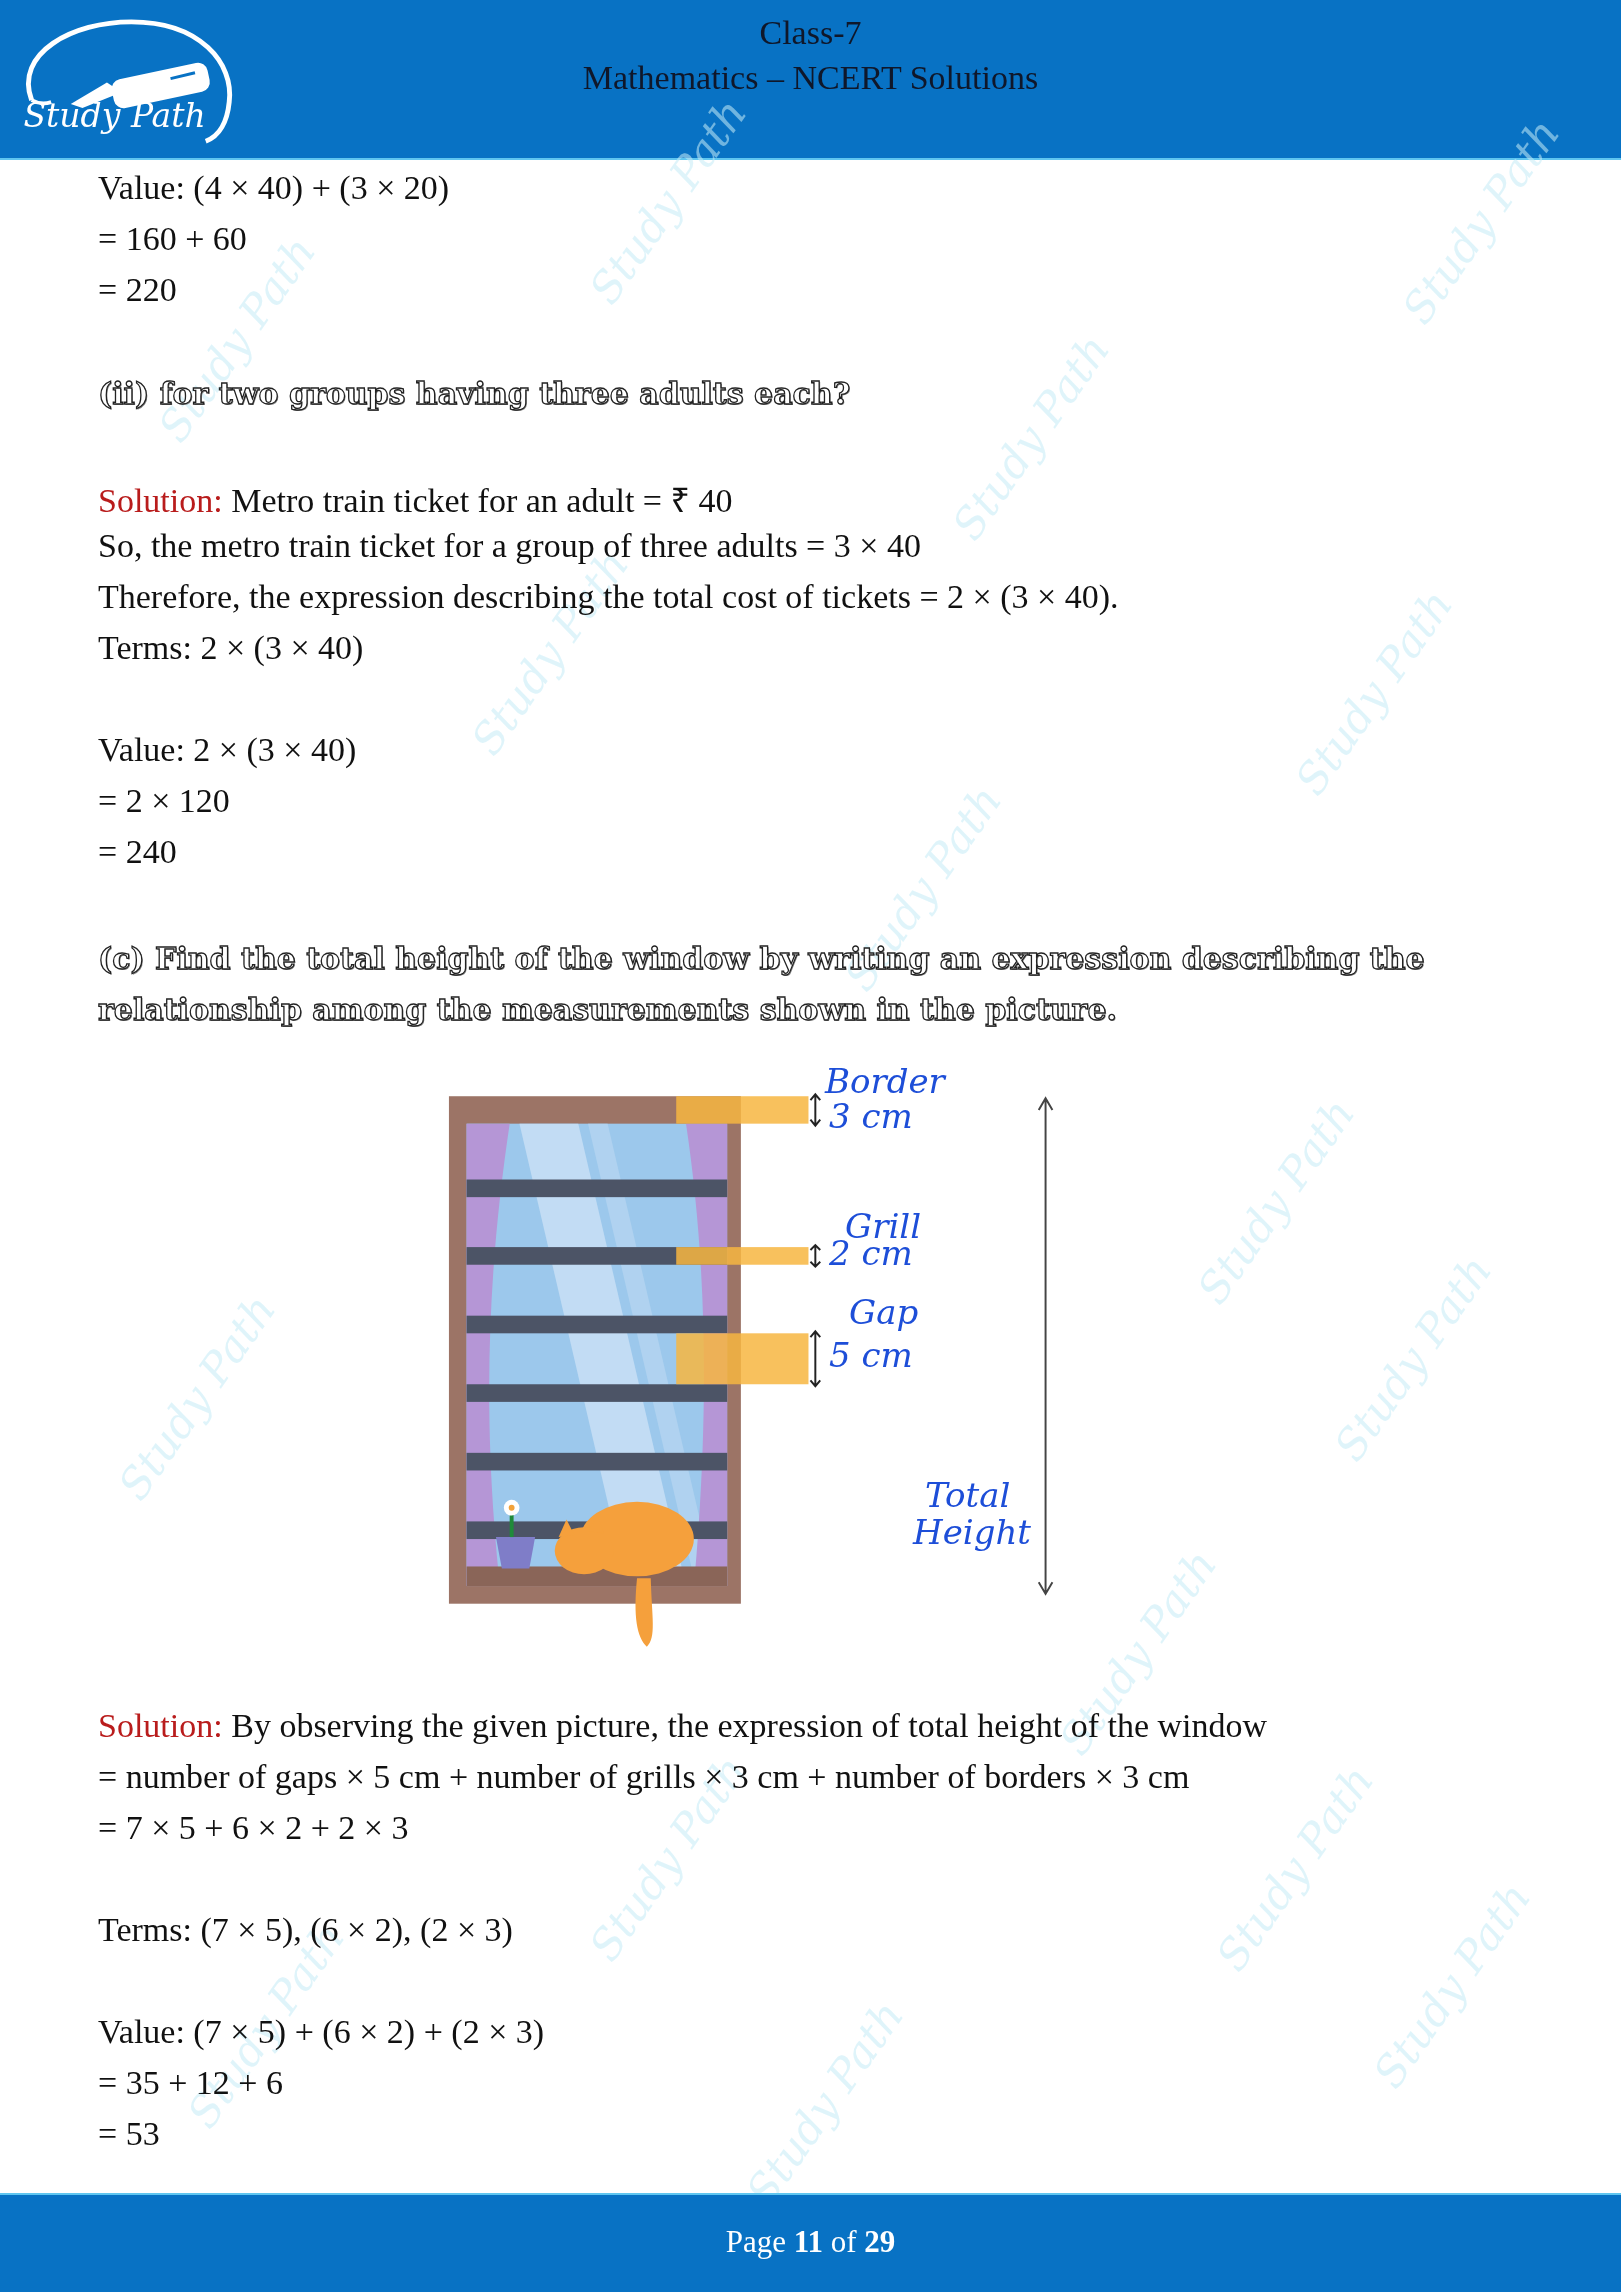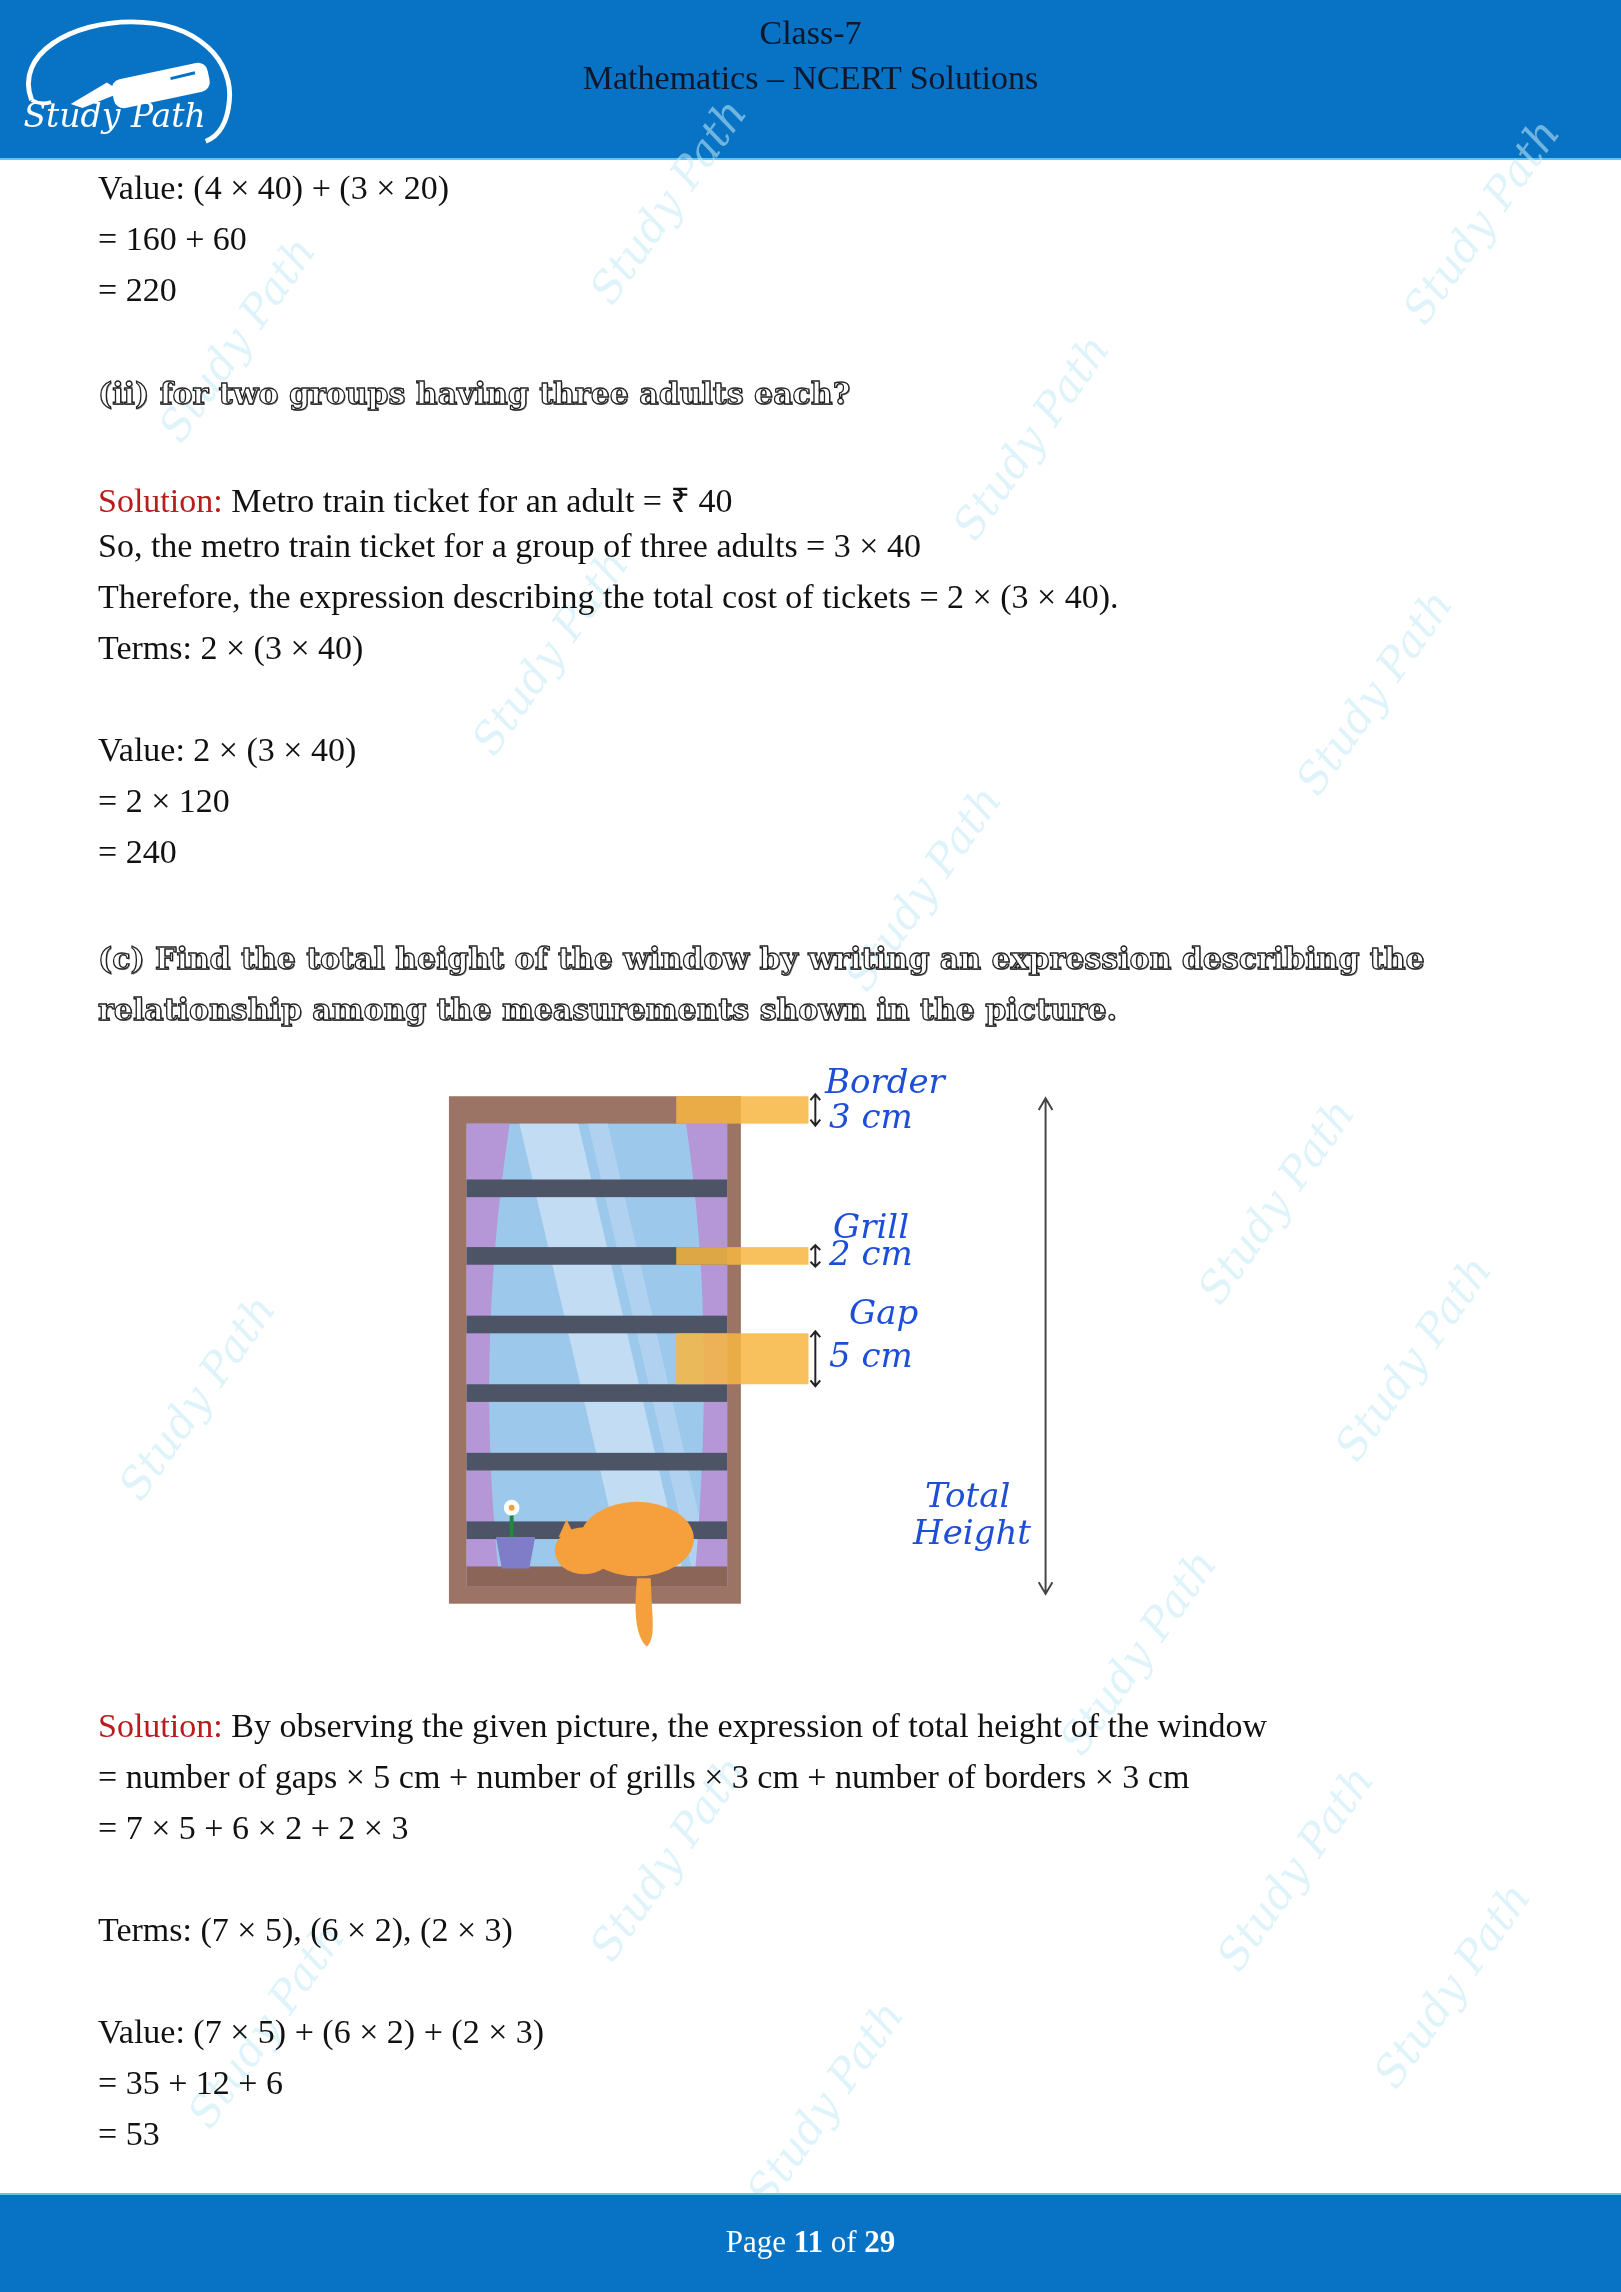--- a/index.html
+++ b/index.html
@@ -117,21 +117,21 @@
     <rect x="240" y="280" width="135" height="52" fill="#f7b641" opacity="0.85"></rect>
 
     <path d="M382 36 L382 68 M377 42 L382 36 L387 42 M377 62 L382 68 L387 62" stroke="#222" stroke-width="2" fill="none"></path>
     <path d="M382 190 L382 212 M377 195 L382 190 L387 195 M377 207 L382 212 L387 207" stroke="#222" stroke-width="2" fill="none"></path>
     <path d="M382 278 L382 334 M377 284 L382 278 L387 284 M377 328 L382 334 L387 328" stroke="#222" stroke-width="2" fill="none"></path>
 
     <path d="M617 40 L617 546 M610 52 L617 40 L624 52 M610 534 L617 546 L624 534" stroke="#444" stroke-width="2" fill="none"></path>
   </svg>
   <div class="lbl" style="left:384px;top:2px;">Border</div>
   <div class="lbl" style="left:388px;top:37px;">3 cm</div>
-  <div class="lbl" style="left:392px;top:147px;">Grill</div>
+  <div class="lbl" style="left:404px;top:147px;">Grill</div>
   <div class="lbl" style="left:388px;top:174px;">2 cm</div>
   <div class="lbl" style="left:408px;top:233px;">Gap</div>
   <div class="lbl" style="left:388px;top:276px;">5 cm</div>
   <div class="lbl" style="left:484px;top:416px;">Total</div>
   <div class="lbl" style="left:472px;top:453px;">Height</div>
 </div>
 
 <div class="content">
   <div class="line" style="top:1707px;"><span class="sol">Solution:</span><span> By observing the given picture, the expression of total height of the window</span></div>
   <div class="line" style="top:1758px;">= number of gaps × 5 cm + number of grills × 3 cm + number of borders × 3 cm</div>

